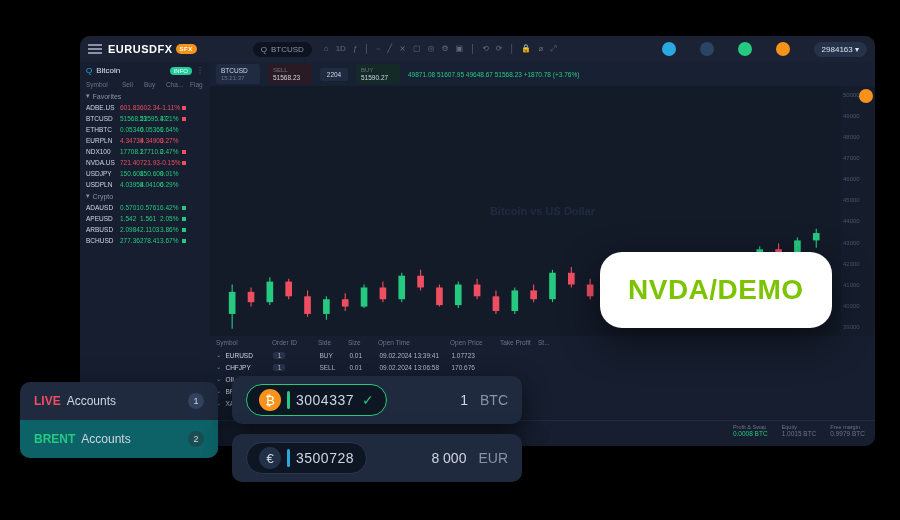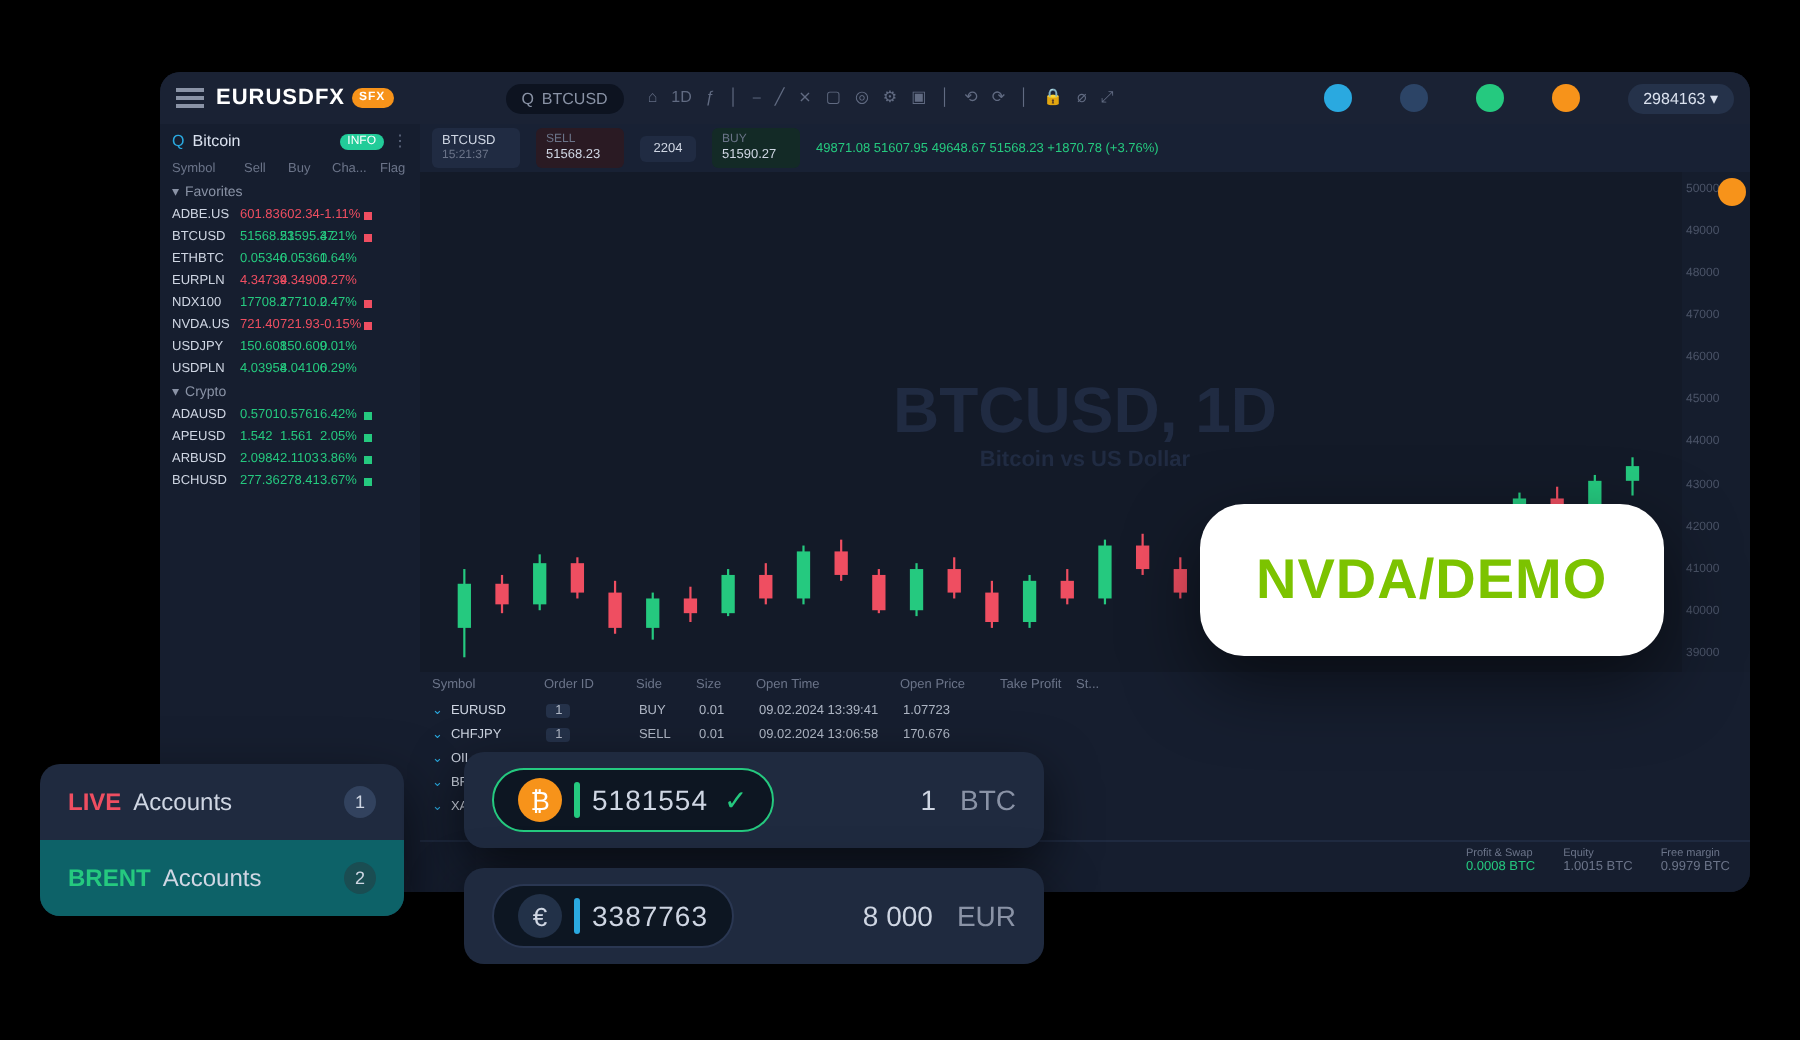--- a/index.html
+++ b/index.html
@@ -66,21 +66,21 @@
 .or .chev{color:#2aa9e0;margin-right:4px}
 .or span:nth-child(2){width:48px;color:#cfd6e3}
 .or span:nth-child(3){width:12px;background:#25324a;border-radius:2px;text-align:center;margin-right:34px}
 .or span:nth-child(4){width:30px}
 .or span:nth-child(5){width:30px}
 .or span:nth-child(6){width:72px}
 .or span:nth-child(7){width:50px}
 .footer{display:flex;justify-content:flex-end;gap:14px;padding:3px 10px;font-size:6.5px;color:#6b7489;border-top:1px solid #1f2a40}
 .footer .g{color:#25c97f}
 .footer .lab{font-size:5.5px}
-.acc-panel{position:absolute;left:20px;top:382px;width:182px;background:#1f2a3f;border-radius:10px;box-shadow:0 12px 30px rgba(0,0,0,.6);overflow:hidden}
+.acc-panel{position:absolute;left:20px;top:382px;width:198px;background:#1f2a3f;border-radius:10px;box-shadow:0 12px 30px rgba(0,0,0,.6);overflow:hidden}
 .acc-tab{display:flex;align-items:center;padding:11px 14px;font-size:12px;color:#cfd6e3;gap:6px;position:relative}
 .acc-tab.demo{background:#0d6268}
 .acc-tab .live{color:#ef4e61;font-weight:600}
 .acc-tab .demo-l{color:#25c97f;font-weight:600}
 .acc-tab .ct{margin-left:auto;background:#32425e;width:16px;height:16px;border-radius:50%;display:flex;align-items:center;justify-content:center;font-size:9px}
 .acc-tab.demo .ct{background:#1a4d52}
 .acc-rows{position:absolute;left:232px;top:376px;display:flex;flex-direction:column;gap:10px}
 .acc-row{display:flex;align-items:center;gap:8px;background:#1f2a3f;border-radius:10px;padding:8px 14px;width:290px;box-shadow:0 10px 26px rgba(0,0,0,.6)}
 .acc-pill{display:flex;align-items:center;gap:6px;background:#0d1622;border:1px solid #2a3752;border-radius:18px;padding:4px 12px}
 .acc-row.sel .acc-pill{border-color:#25c97f}
@@ -265,21 +265,20 @@
           </div>
         <div class="tk-box tk-buy">
           <span class="l2">BUY</span>
             <span class="l1">51590.27</span>
         </div>
         <div class="tk-nums"><span class="u">49871.08 51607.95 49648.67 51568.23 +1870.78 (+3.76%)</span></div>
       </div>
 
       <div class="chart">
         <div class="wm">
-          <div>BTCUSD, 1D</div>
             <div class="sub">Bitcoin vs US Dollar</div>
         </div>
         <svg class="candles" viewBox="0 0 600 170" preserveAspectRatio="none">
           <g id="cndl">
               <line x1="20" x2="20" y1="135" y2="165" stroke="#25c97f" stroke-width="1"></line>
               <rect x="17" y="140" width="6" height="15" fill="#25c97f"></rect>
               <line x1="37" x2="37" y1="137" y2="150" stroke="#ef4e61" stroke-width="1"></line>
               <rect x="34" y="140" width="6" height="7" fill="#ef4e61"></rect>
               <line x1="54" x2="54" y1="130" y2="149" stroke="#25c97f" stroke-width="1"></line>
               <rect x="51" y="133" width="6" height="14" fill="#25c97f"></rect>
@@ -449,30 +448,30 @@
       <span>Accounts</span>
     <span class="ct">2</span>
   </div>
 </div>
 
 <div class="acc-rows" id="accrows">
     <div class="acc-row sel">
       <div class="acc-pill">
         <div class="acc-icon btc">₿</div>
         <div class="bar btc"></div>
-        <span class="acc-num">5181554</span>
+        <span class="acc-num">3004337</span>
         <span class="chk">✓</span>
       </div>
       <span class="acc-bal">1</span>
       <span class="acc-cur">BTC</span>
     </div>
     <div class="acc-row">
       <div class="acc-pill">
         <div class="acc-icon eur">€</div>
         <div class="bar eur"></div>
-        <span class="acc-num">3387763</span>
+        <span class="acc-num">3500728</span>
       </div>
       <span class="acc-bal">8 000</span>
       <span class="acc-cur">EUR</span>
     </div>
   </div>
 
 <div class="badge-ld">NVDA/DEMO</div>
 
 </body></html>

